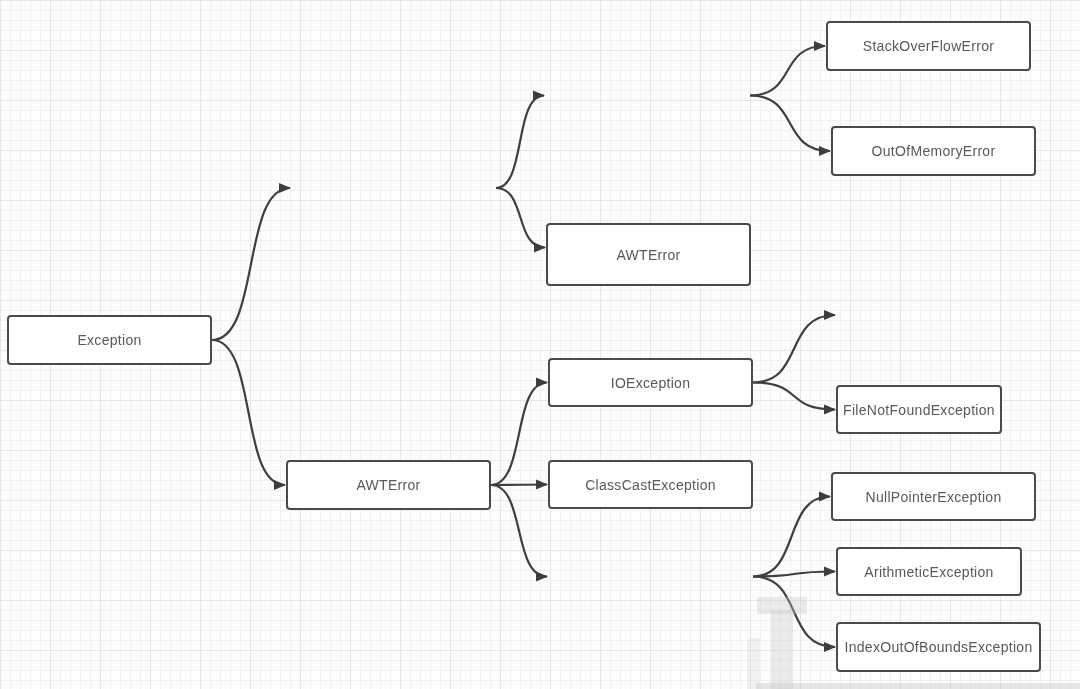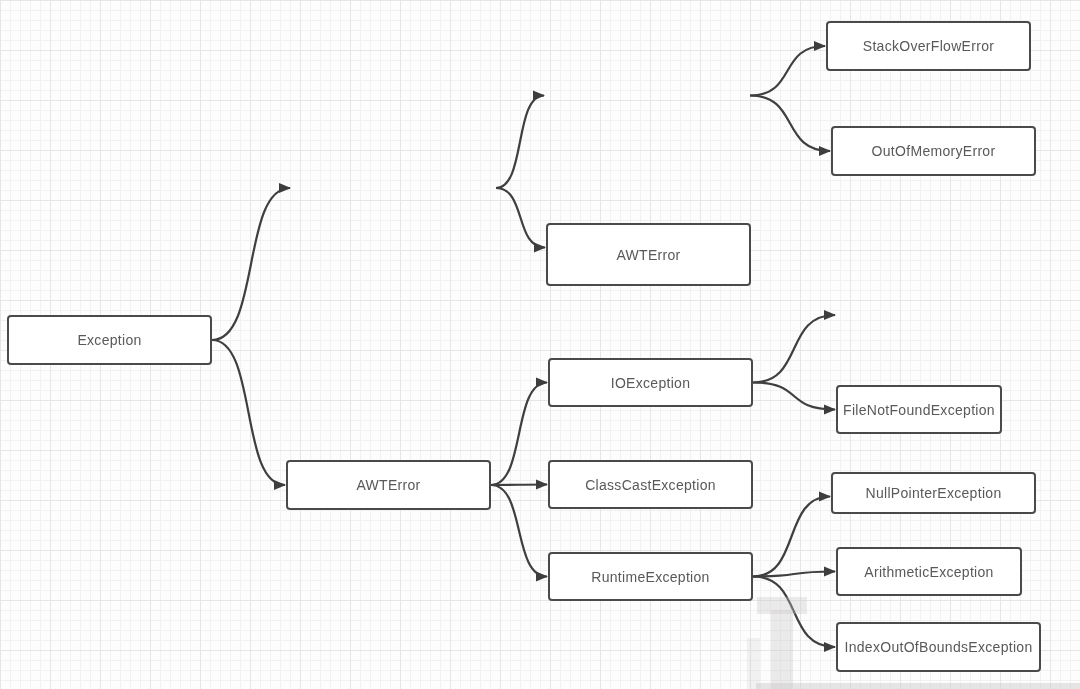--- a/index.html
+++ b/index.html
@@ -107,25 +107,22 @@
 
 
   <div class="node" style="left:836px; top:385px; width:166px; height:49px">
     <span class="node-label">FileNotFoundException</span>
   </div>
 
   <div class="node" style="left:548px; top:460px; width:205px; height:49px">
     <span class="node-label">ClassCastException</span>
   </div>
 
-  <div class="node" style="left:548px; top:552px; width:205px; height:49px">
-    <span class="node-label">RuntimeException</span>
-  </div>
 
-  <div class="node" style="left:831px; top:472px; width:205px; height:42px">
+  <div class="node" style="left:831px; top:472px; width:205px; height:49px">
     <span class="node-label">NullPointerException</span>
   </div>
 
   <div class="node" style="left:836px; top:547px; width:186px; height:49px">
     <span class="node-label">ArithmeticException</span>
   </div>
 
   <div class="node" style="left:836px; top:622px; width:205px; height:50px">
     <span class="node-label">IndexOutOfBoundsException</span>
   </div>

